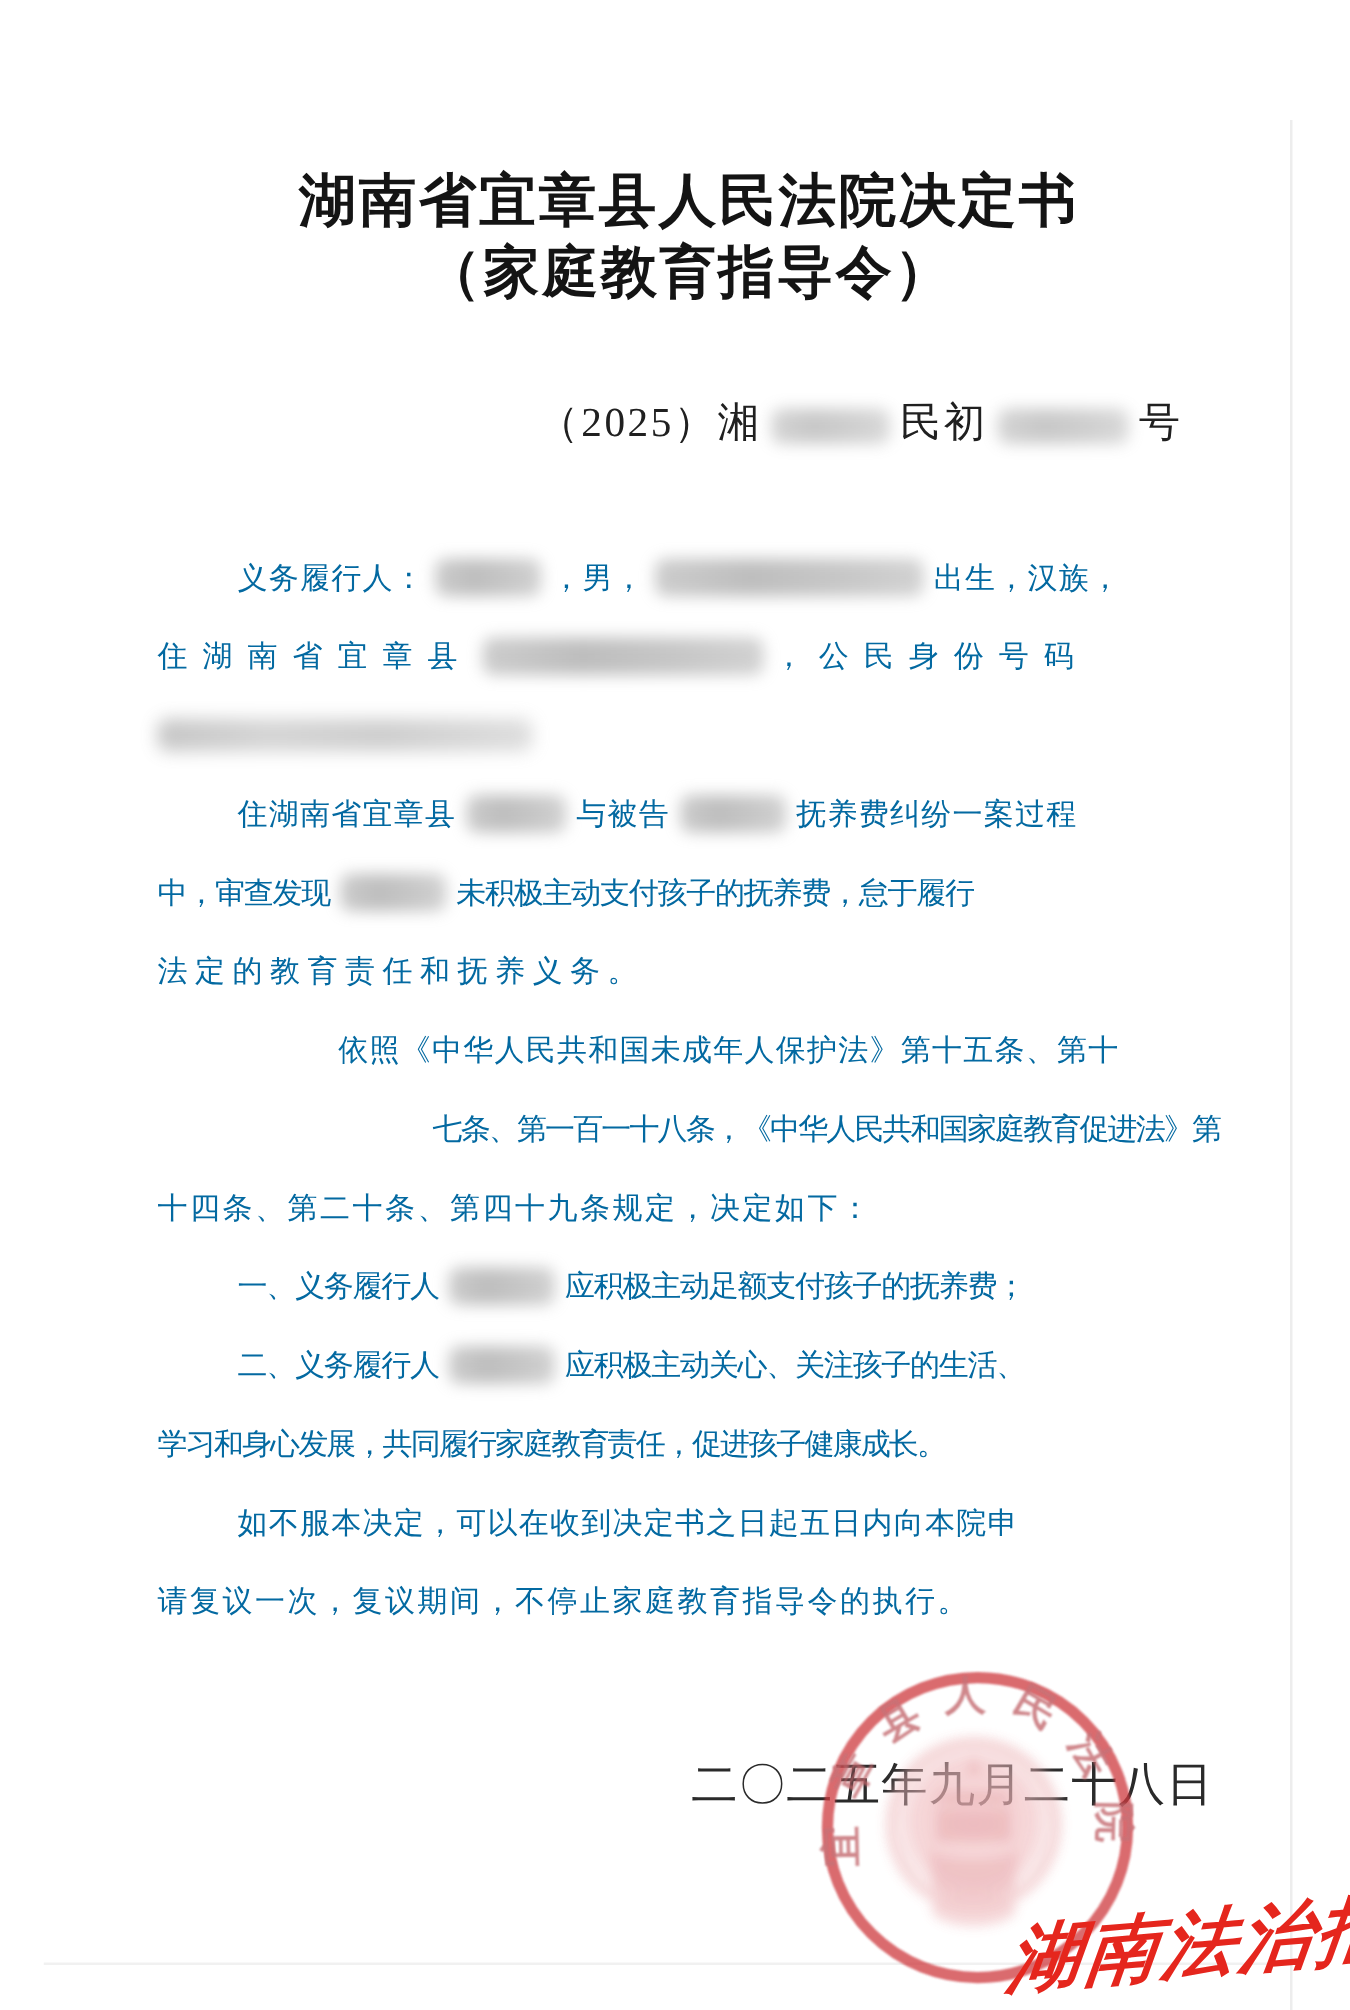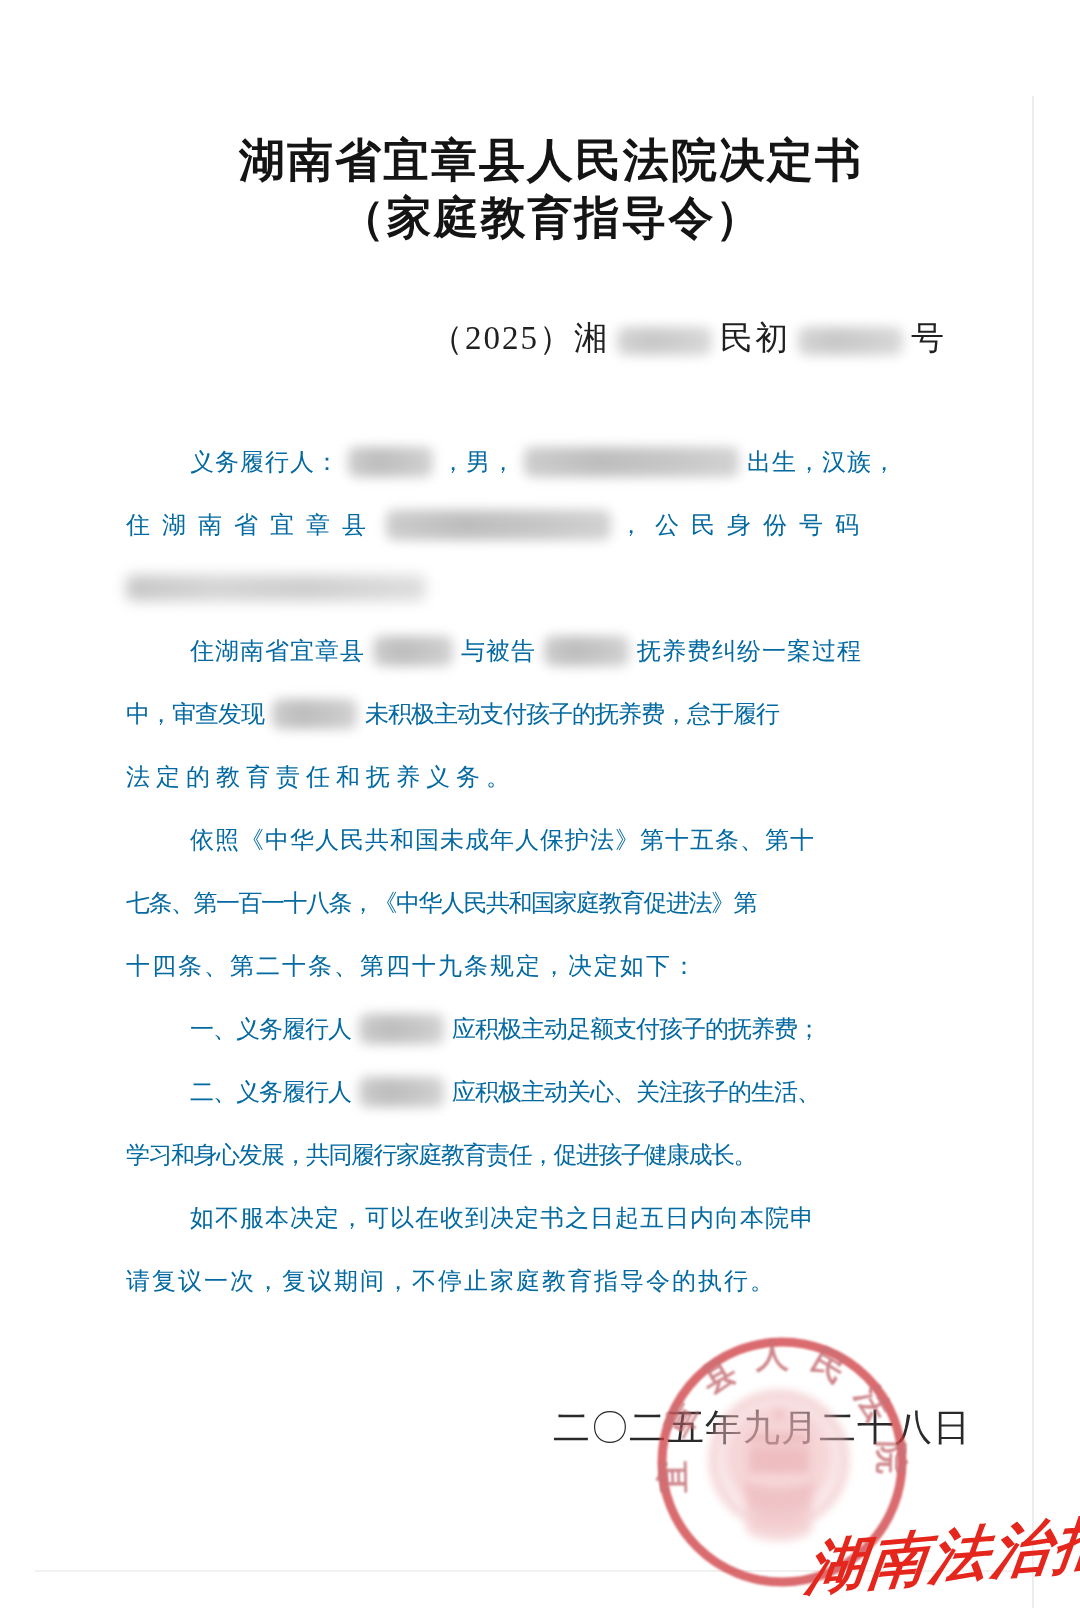--- a/index.html
+++ b/index.html
@@ -147,24 +147,24 @@
           <div class="line" style="letter-spacing: -1px;">
             <span class="seg">中，审查发现</span>
             <span class="rd" style="width: 85px;"></span>
             <span class="seg">未积极主动支付孩子的抚养费，怠于履行</span>
           </div>
           <div class="line" style="letter-spacing: 6px;">
             <span class="seg">法定的教育责任和抚养义务。</span>
           </div>
         </div>
         <div class="para">
-          <div class="line indent" style="letter-spacing: 1px;">
+          <div class="line indent" style="letter-spacing: 1px; justify-content: center;">
             <span class="seg">依照《中华人民共和国未成年人保护法》第十五条、第十</span>
           </div>
-          <div class="line" style="letter-spacing: -1.5px;">
+          <div class="line" style="letter-spacing: -1.5px; justify-content: flex-end;">
             <span class="seg">七条、第一百一十八条，《中华人民共和国家庭教育促进法》第</span>
           </div>
           <div class="line" style="letter-spacing: 2px;">
             <span class="seg">十四条、第二十条、第四十九条规定，决定如下：</span>
           </div>
         </div>
         <div class="para">
           <div class="line indent" style="letter-spacing: -1px;">
             <span class="seg">一、义务履行人</span>
             <span class="rd" style="width: 85px;"></span>

